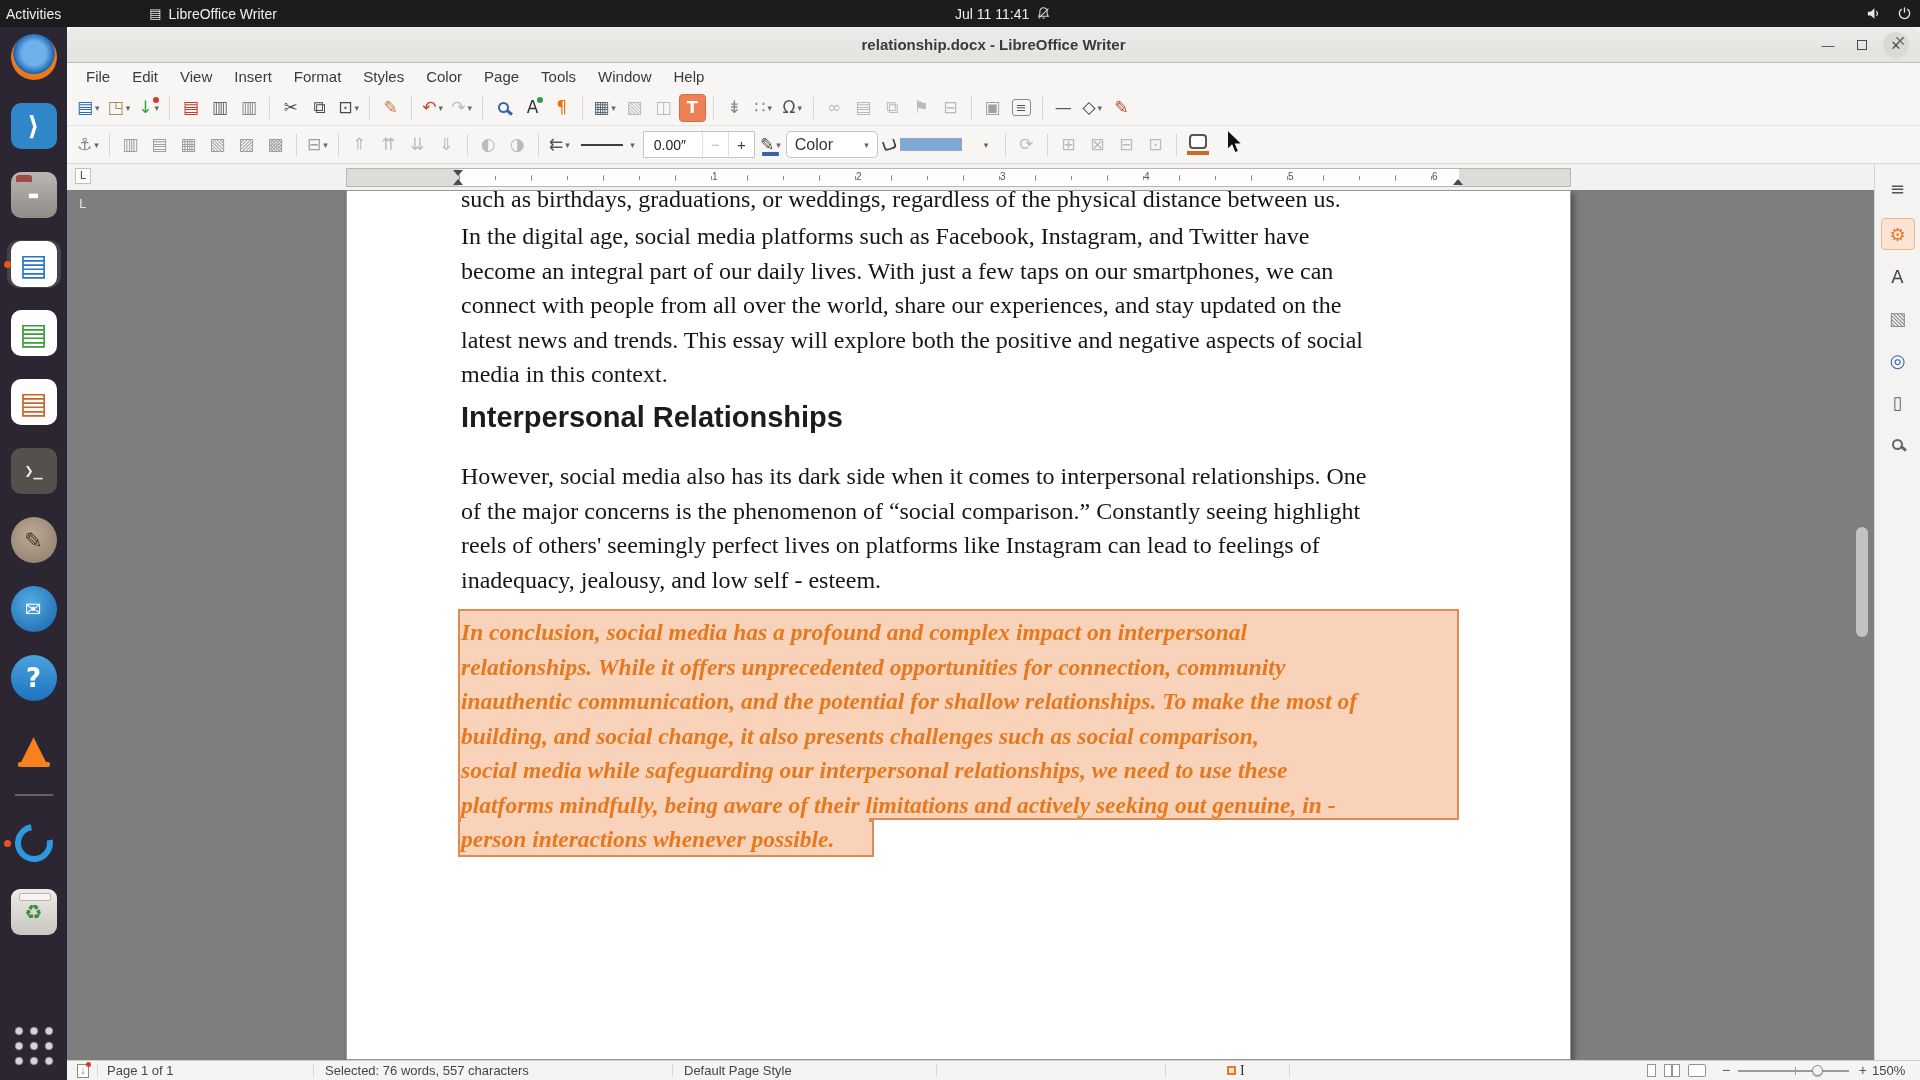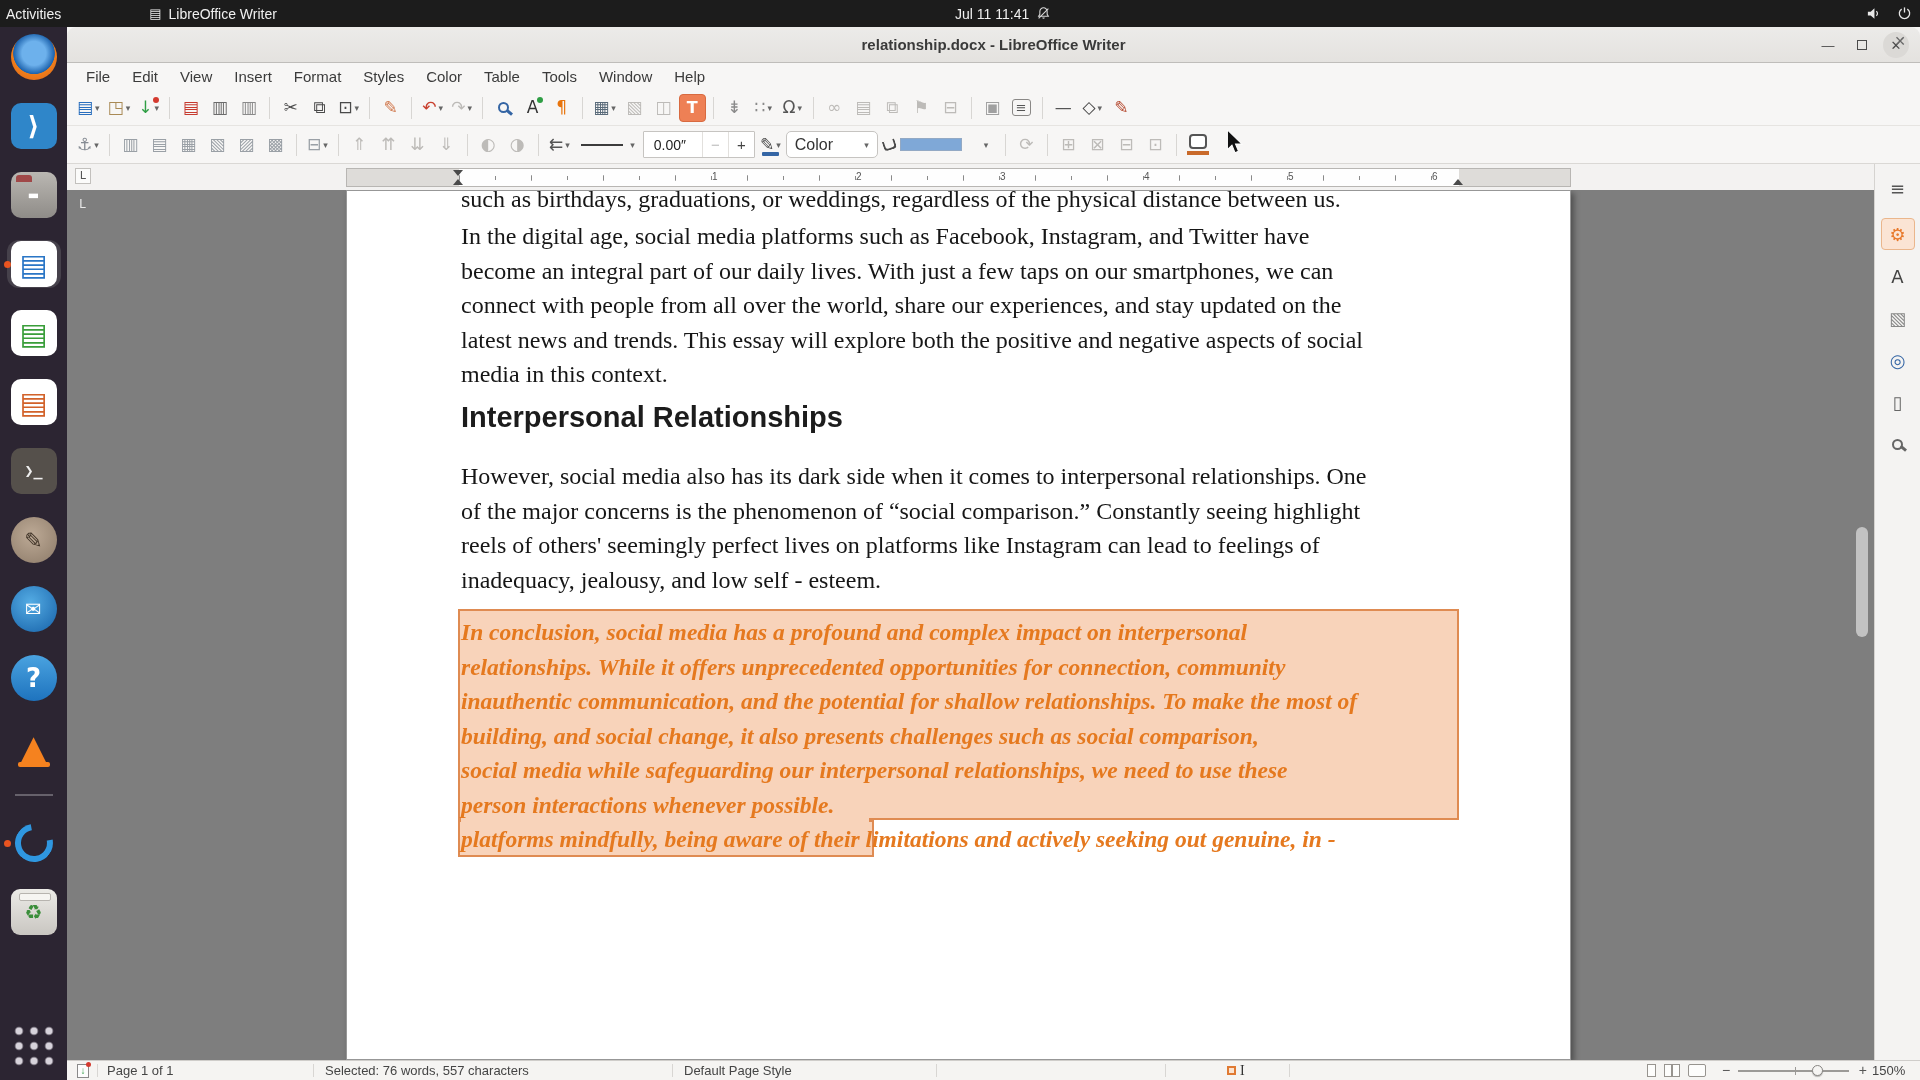--- a/index.html
+++ b/index.html
@@ -258,21 +258,21 @@
   </div>
 
   <div class="menubar">
       <span class="menu-item">File</span>
       <span class="menu-item">Edit</span>
       <span class="menu-item">View</span>
       <span class="menu-item">Insert</span>
       <span class="menu-item">Format</span>
       <span class="menu-item">Styles</span>
       <span class="menu-item">Color</span>
-      <span class="menu-item">Table</span>
+      <span class="menu-item">Page</span>
       <span class="menu-item">Tools</span>
       <span class="menu-item">Window</span>
       <span class="menu-item">Help</span>
     </div>
   <div class="menu-close">✕</div>
 
   <div class="toolbar row1">
       <span class="tb-btn">
         <span class="glyph" style="color: rgb(42, 111, 190);">▤</span>
         <span class="caret">▾</span>
@@ -531,22 +531,22 @@
 
       <div class="hl-rect hl-main"></div>
       <div class="hl-rect hl-tail"></div>
       <div class="hl-patch"></div>
       <div class="conclusion">
           <div class="c-line">In conclusion, social media has a profound and complex impact on interpersonal</div>
           <div class="c-line">relationships. While it offers unprecedented opportunities for connection, community</div>
           <div class="c-line">inauthentic communication, and the potential for shallow relationships. To make the most of</div>
           <div class="c-line">building, and social change, it also presents challenges such as social comparison,</div>
           <div class="c-line">social media while safeguarding our interpersonal relationships, we need to use these</div>
+          <div class="c-line">platforms mindfully, being aware of their limitations and actively seeking out genuine, in -</div>
           <div class="c-line">person interactions whenever possible.</div>
-          <div class="c-line">platforms mindfully, being aware of their limitations and actively seeking out genuine, in -</div>
         </div>
     </div>
   </div>
 
   <div class="vscroll">
     <div class="vthumb"></div>
   </div>
 
   <div class="sidebar">
       <div class="sb-btn">

